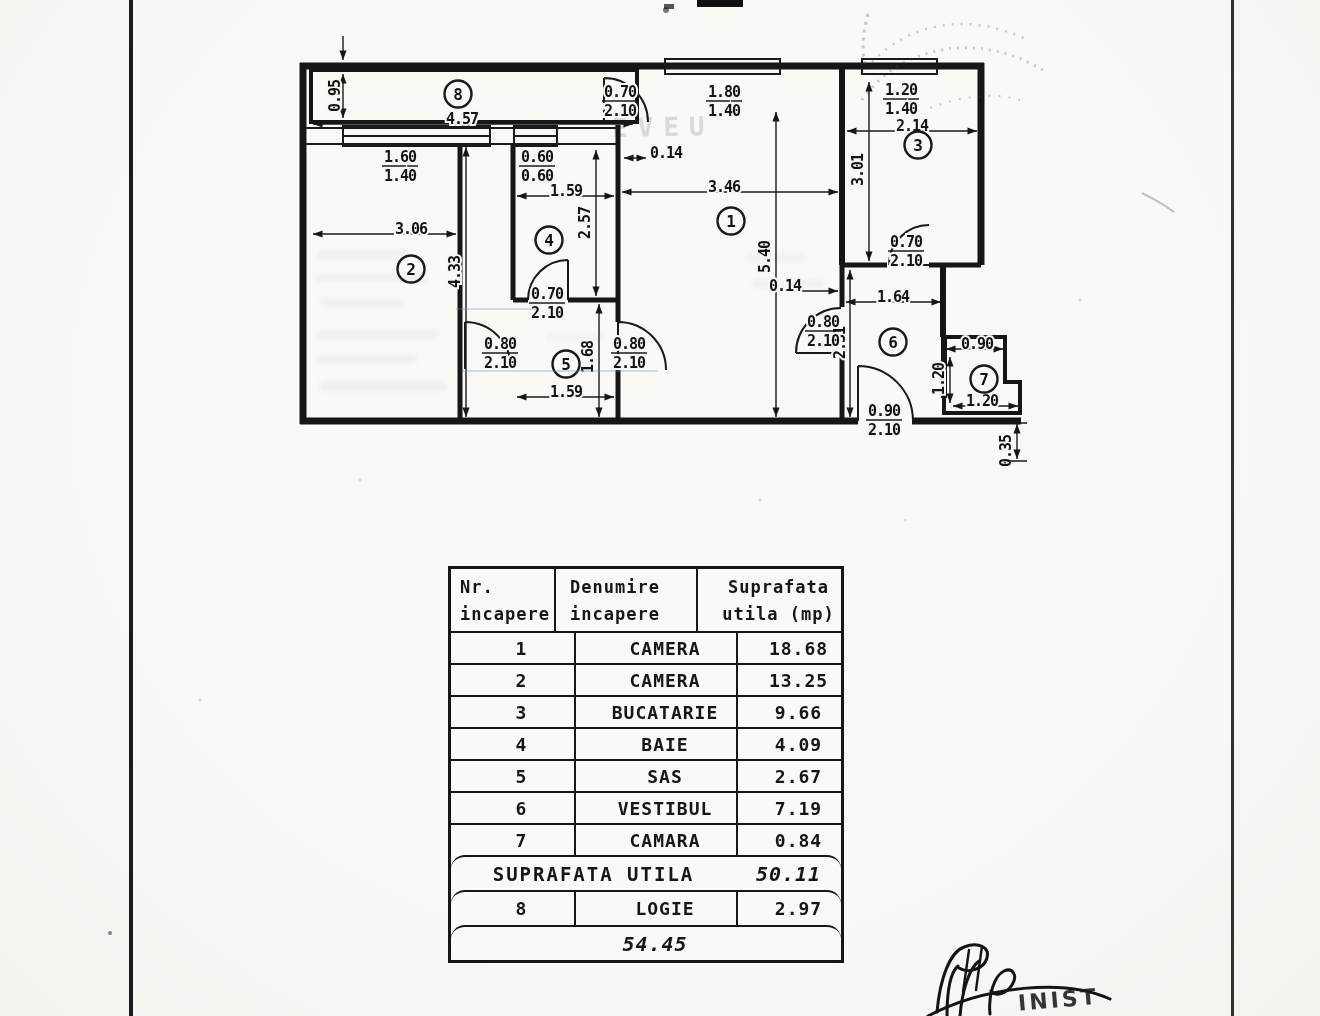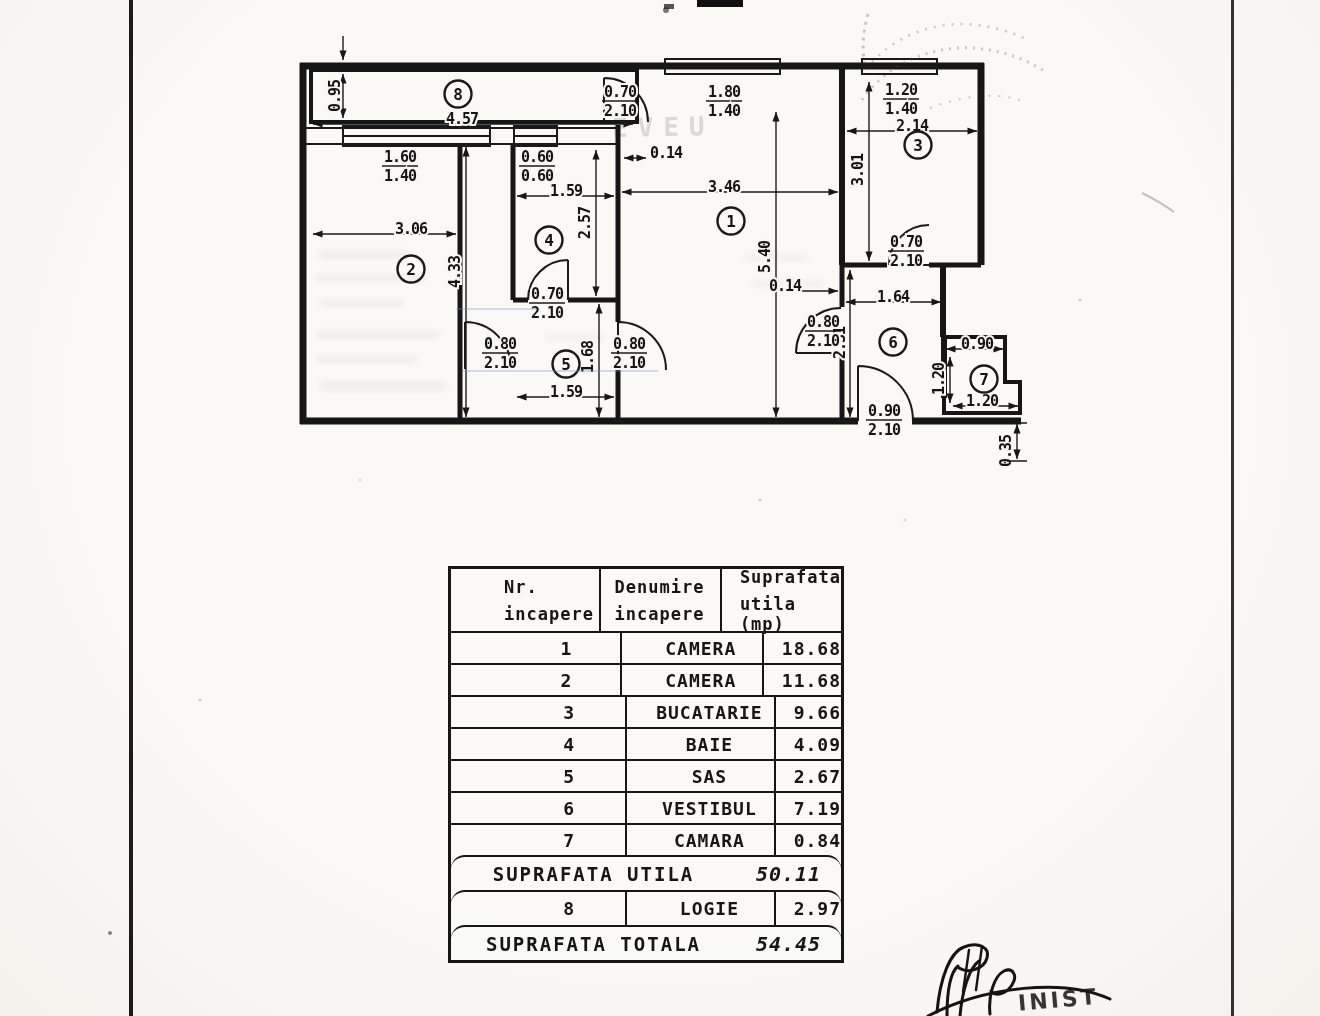--- a/index.html
+++ b/index.html
@@ -17,21 +17,21 @@
   .dim{font:700 15px "DejaVu Sans Mono",monospace;fill:#141414;text-anchor:middle;
        paint-order:stroke;stroke:#f8f7f3;stroke-width:4px;letter-spacing:-1px;}
   .room-n{font:700 16px "DejaVu Sans Mono",monospace;fill:#131313;text-anchor:middle;}
   
   .atable{position:absolute;left:448px;top:566px;width:390px;border:3px solid #161616;
           background:rgba(250,249,245,.55);box-sizing:content-box;}
   .trow{display:flex;border-top:2px solid #161616;}
   .trow.first{border-top:none;}
   .c{display:flex;align-items:center;justify-content:center;
      font:700 18px "DejaVu Sans Mono",monospace;color:#161616;letter-spacing:1px;padding-left:18px;}
-  .c1{width:124px;border-right:2px solid #161616;margin-left:44px;}
+  .c1{width:105px;border-right:2px solid #161616;}
   .c2{width:142px;border-right:2px solid #161616;}
   .c3{flex:1;}
   .c12{width:249px;}
   .hrow{height:62px;}
   .hrow .c{flex-direction:column;justify-content:center;gap:7px;font-size:17px;}
   .hrow .c1{align-items:flex-start;padding-left:9px;box-sizing:border-box;}
   .hrow .c2{align-items:flex-start;padding-left:14px;box-sizing:border-box;}
   .hline{display:block;}
   .drow{height:30px;}
   .srow{height:33px;border-radius:14px;}
@@ -253,21 +253,21 @@
         </div>
       </div>
       <div class="trow drow">
         <div class="c c1">1</div>
         <div class="c c2">CAMERA</div>
         <div class="c c3">18.68</div>
       </div>
       <div class="trow drow">
         <div class="c c1">2</div>
         <div class="c c2">CAMERA</div>
-        <div class="c c3">11.68</div>
+        <div class="c c3">13.25</div>
       </div>
       <div class="trow drow">
         <div class="c c1">3</div>
         <div class="c c2">BUCATARIE</div>
         <div class="c c3">9.66</div>
       </div>
       <div class="trow drow">
         <div class="c c1">4</div>
         <div class="c c2">BAIE</div>
         <div class="c c3">4.09</div>
@@ -290,18 +290,17 @@
       <div class="trow srow">
         <div class="c c12 lab">SUPRAFATA UTILA</div>
         <div class="c c3 val">50.11</div>
       </div>
       <div class="trow srow">
         <div class="c c1">8</div>
         <div class="c c2">LOGIE</div>
         <div class="c c3">2.97</div>
       </div>
       <div class="trow srow">
-        <div class="c c12 lab">SUPRAFATA TOTALA</div>
         <div class="c c3 val">54.45</div>
       </div>
     </div>
 
 </div>
 
 </body></html>

